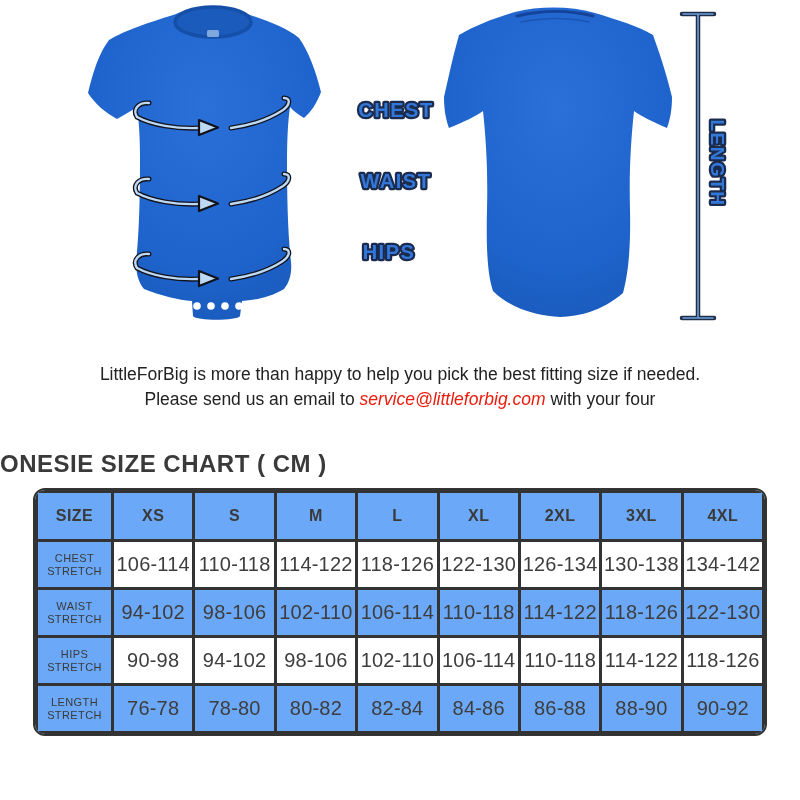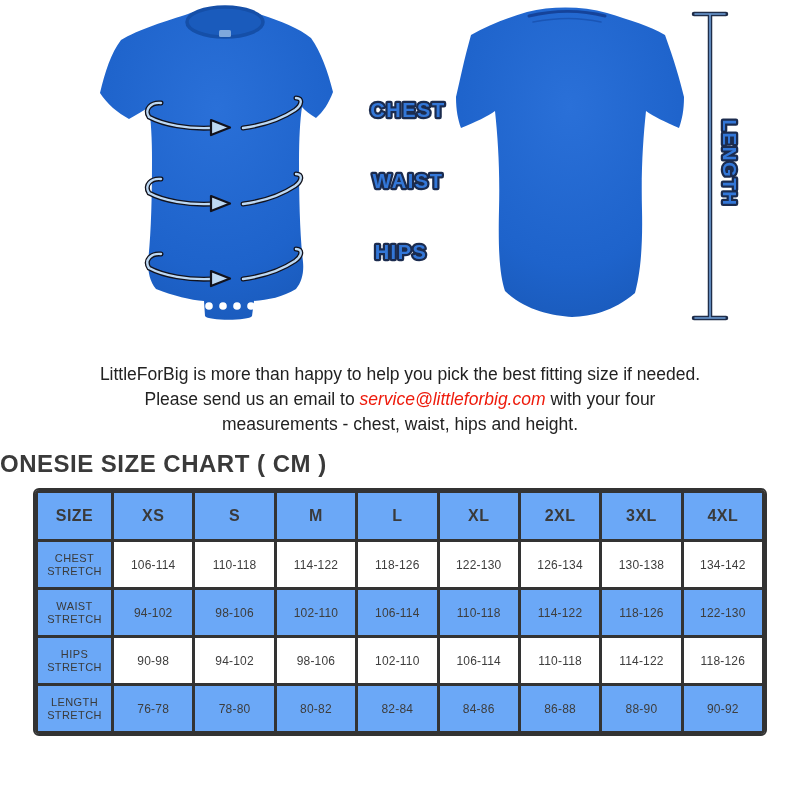--- a/index.html
+++ b/index.html
@@ -2,21 +2,21 @@
 <html style="--cell-blue: #6BA8F7; --tbl-border: #333333; --table-text: #3A3A3A; --email-red: #EE1B0C; --body-text: #222222; --label-fill: #3377D8; --label-outline: #1B2B4E;"><head>
 <meta charset="utf-8">
 <style>
   html,body{margin:0;padding:0;}
   body{
     width:800px;height:800px;position:relative;overflow:hidden;
     background:#ffffff;
     font-family:"Liberation Sans", sans-serif;
   }
   
-  .hero{position:absolute;top:0;left:12px;width:636px;height:348px;}
+  .hero{position:absolute;top:0;left:0;width:636px;height:348px;}
   .hero svg{display:block;}
   .measure-label{
     font-family:"Liberation Sans", sans-serif;
     font-weight:bold;
     letter-spacing:1.5px;
   }
   
   .info{
     position:absolute;top:362px;left:0;width:800px;
     text-align:center;
@@ -27,34 +27,34 @@
   
   .chart-title{
     position:absolute;top:450px;left:0;width:800px;margin:0;
     font-size:24px;font-weight:bold;letter-spacing:.5px;
     color:var(--table-text,#3a3a3a);
   }
   
   .table-wrap{
     position:absolute;top:488px;left:33px;width:734px;
     border:2px solid var(--tbl-border,#333);
-    border-radius:6px;overflow:hidden;background:#fff;
+    border-radius:12px;overflow:hidden;background:#fff;
     box-sizing:border-box;
   }
   table.size-table{width:100%;border-collapse:collapse;table-layout:fixed;}
   .size-table th,.size-table td{
     border:3px solid var(--tbl-border,#333);
     text-align:center;vertical-align:middle;
     color:var(--table-text,#3a3a3a);
   }
   .size-table thead th{
     height:44px;background:var(--cell-blue,#6BA8F7);
     font-size:16px;font-weight:bold;letter-spacing:.5px;
   }
-  .size-table td{height:43px;font-size:12px;letter-spacing:.2px;color:#3d3d3d;background:#fff;}
+  .size-table td{height:43px;font-size:20px;letter-spacing:.2px;color:#3d3d3d;background:#fff;}
   .size-table th.row-label{
     background:var(--cell-blue,#6BA8F7);
     font-size:11px;font-weight:normal;line-height:13px;letter-spacing:.4px;
     padding:2px 6px;
   }
   .size-table tr.shaded td{background:var(--cell-blue,#6BA8F7);}
   .size-table col.c-size{width:76px;}
 </style>
 </head>
 <body>
@@ -147,21 +147,20 @@
     <text class="measure-label" x="396" y="117" text-anchor="middle" font-size="20" paint-order="stroke" stroke="var(--label-outline,#1B2B4E)" stroke-width="4.5" stroke-linejoin="round" fill="var(--label-fill,#3377D8)">CHEST</text>
     <text class="measure-label" x="396" y="188" text-anchor="middle" font-size="20" paint-order="stroke" stroke="var(--label-outline,#1B2B4E)" stroke-width="4.5" stroke-linejoin="round" fill="var(--label-fill,#3377D8)">WAIST</text>
     <text class="measure-label" x="389" y="259" text-anchor="middle" font-size="20" paint-order="stroke" stroke="var(--label-outline,#1B2B4E)" stroke-width="4.5" stroke-linejoin="round" fill="var(--label-fill,#3377D8)">HIPS</text>
     <text class="measure-label" x="717" y="163" text-anchor="middle" dominant-baseline="central" font-size="19" transform="rotate(90 717 163)" paint-order="stroke" stroke="var(--label-outline,#1B2B4E)" stroke-width="4.5" stroke-linejoin="round" fill="var(--label-fill,#3377D8)">LENGTH</text>
   </svg>
 </div>
 
 <div class="info">
   <span>LittleForBig is more than happy to help you pick the best fitting size if needed.</span><br>
   <span>Please send us an email to </span><a class="email">service@littleforbig.com</a><span> with your four</span><br>
-  <span>measurements - chest, waist, hips and height.</span>
 </div>
 
 <h1 class="chart-title">ONESIE SIZE CHART ( CM )</h1>
 
 <div class="table-wrap">
   <table class="size-table" id="size-table">
       <colgroup>
         <col class="c-size">
         <col>
         <col>

